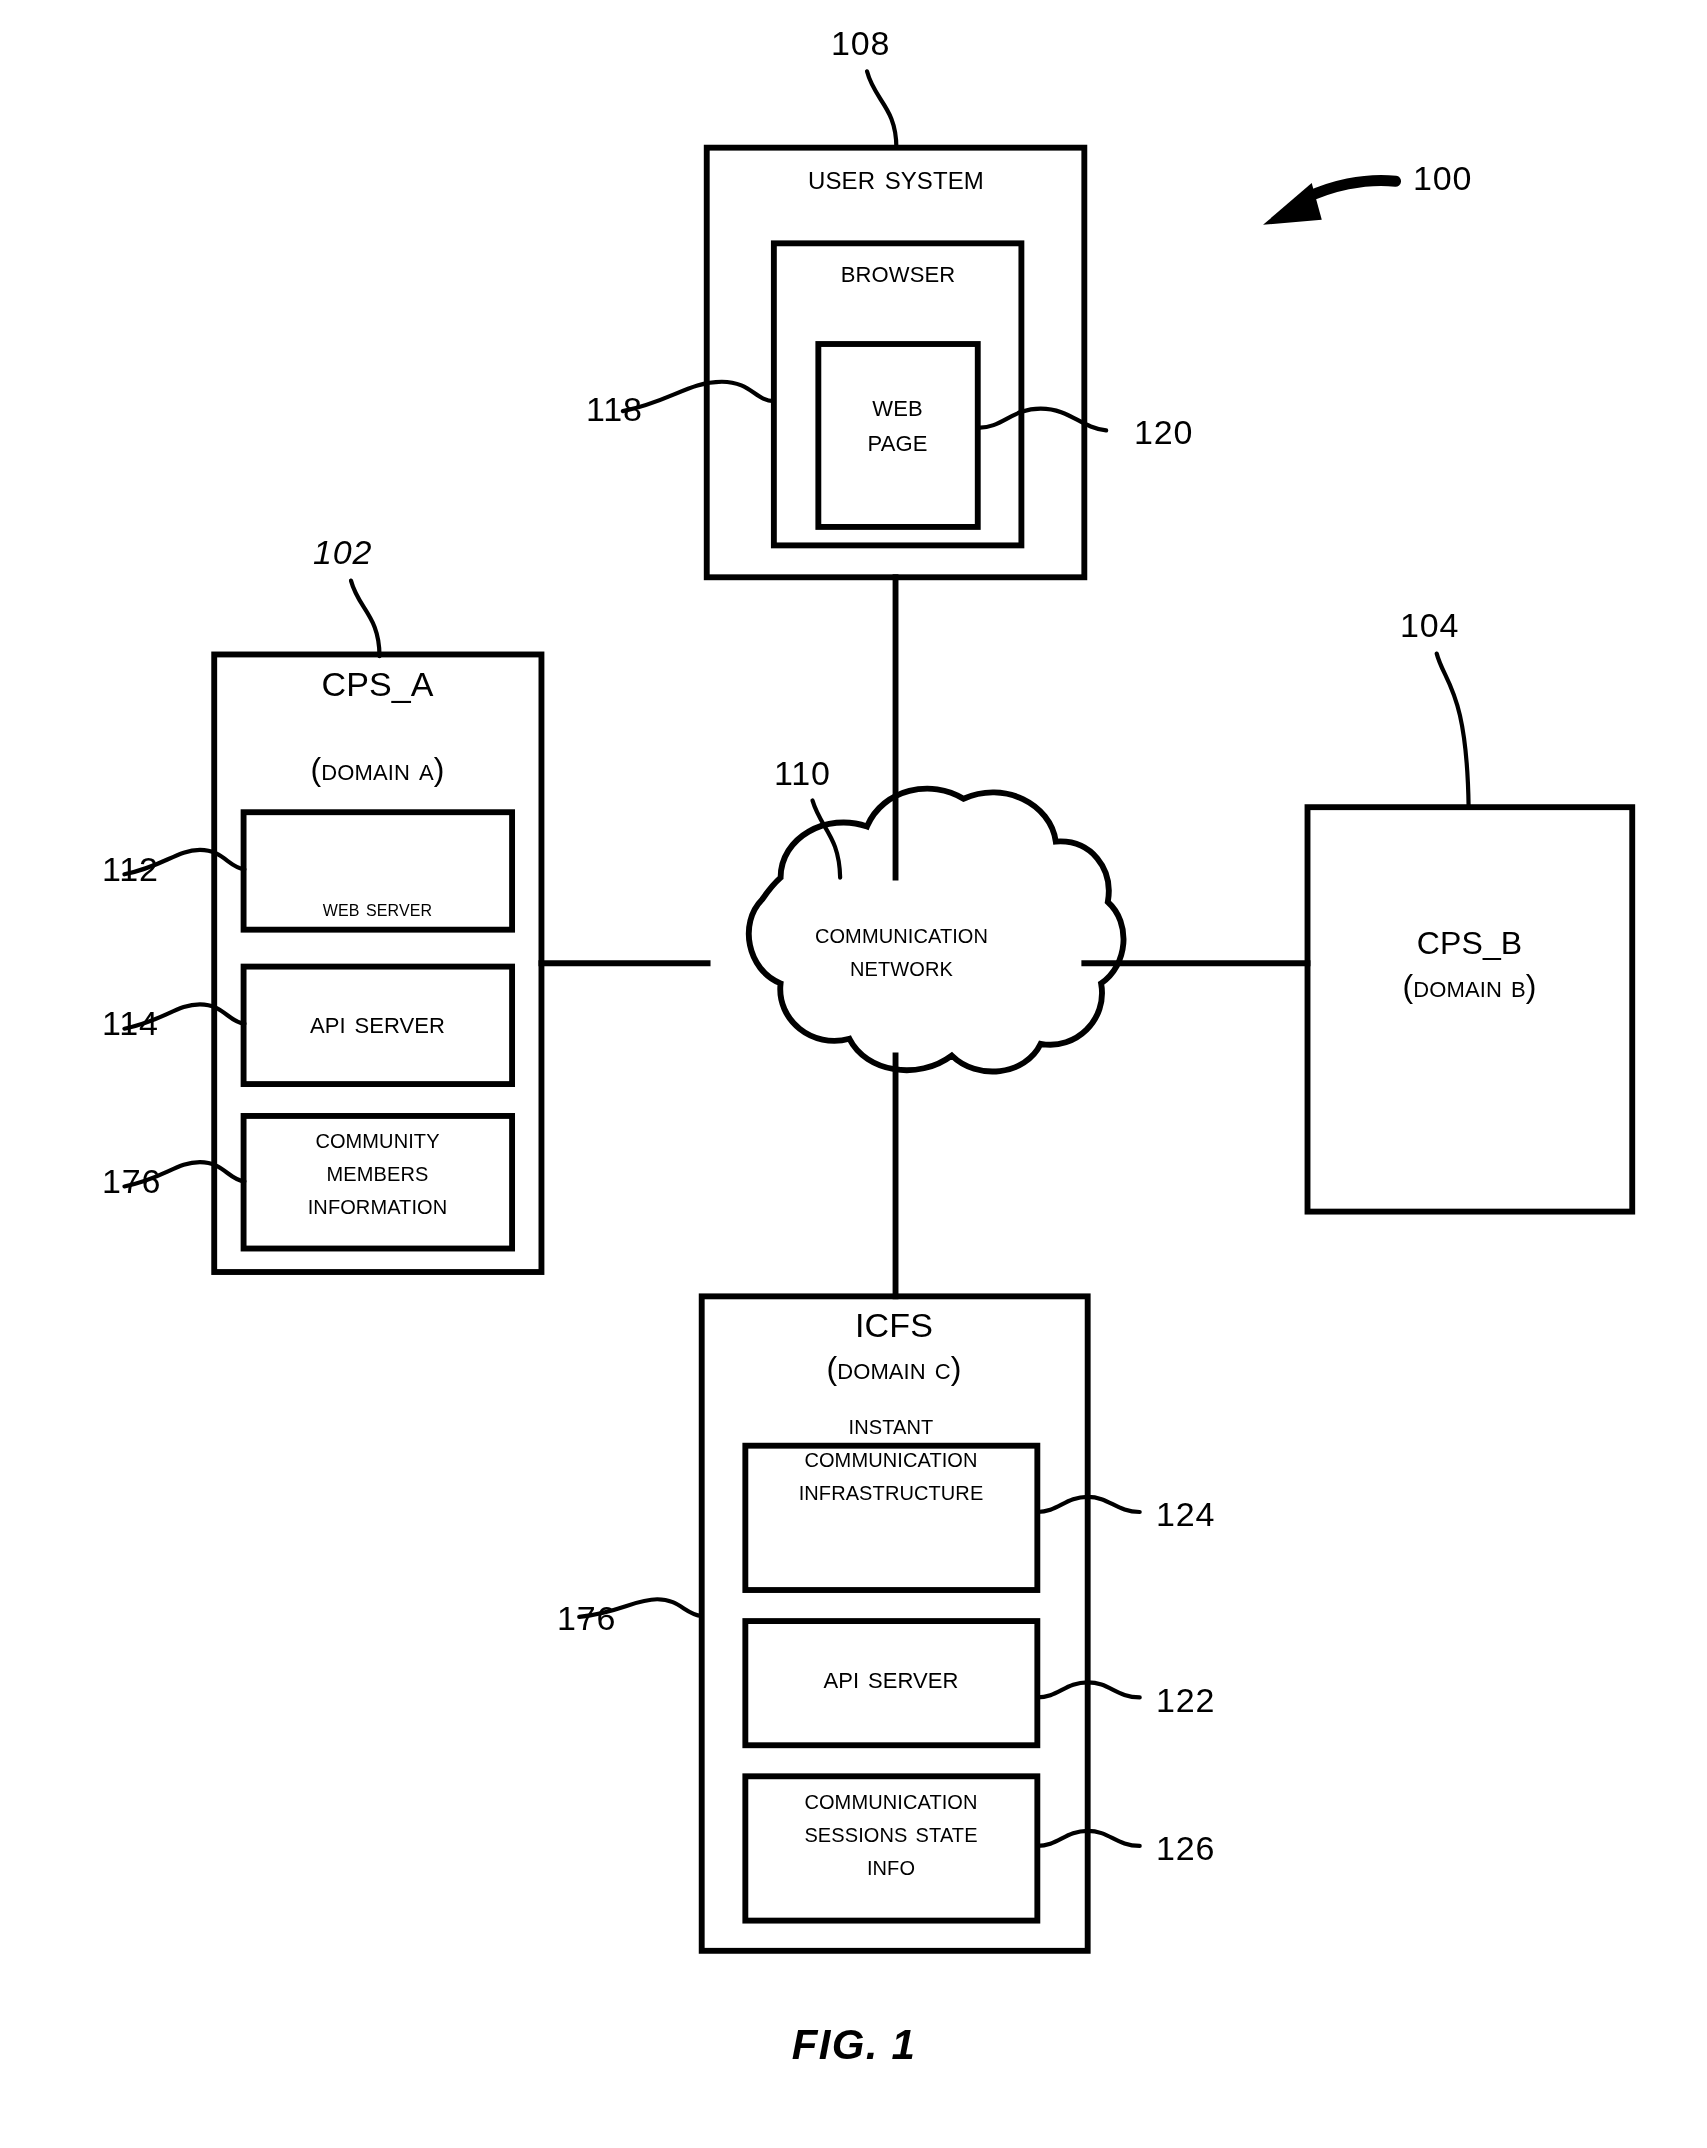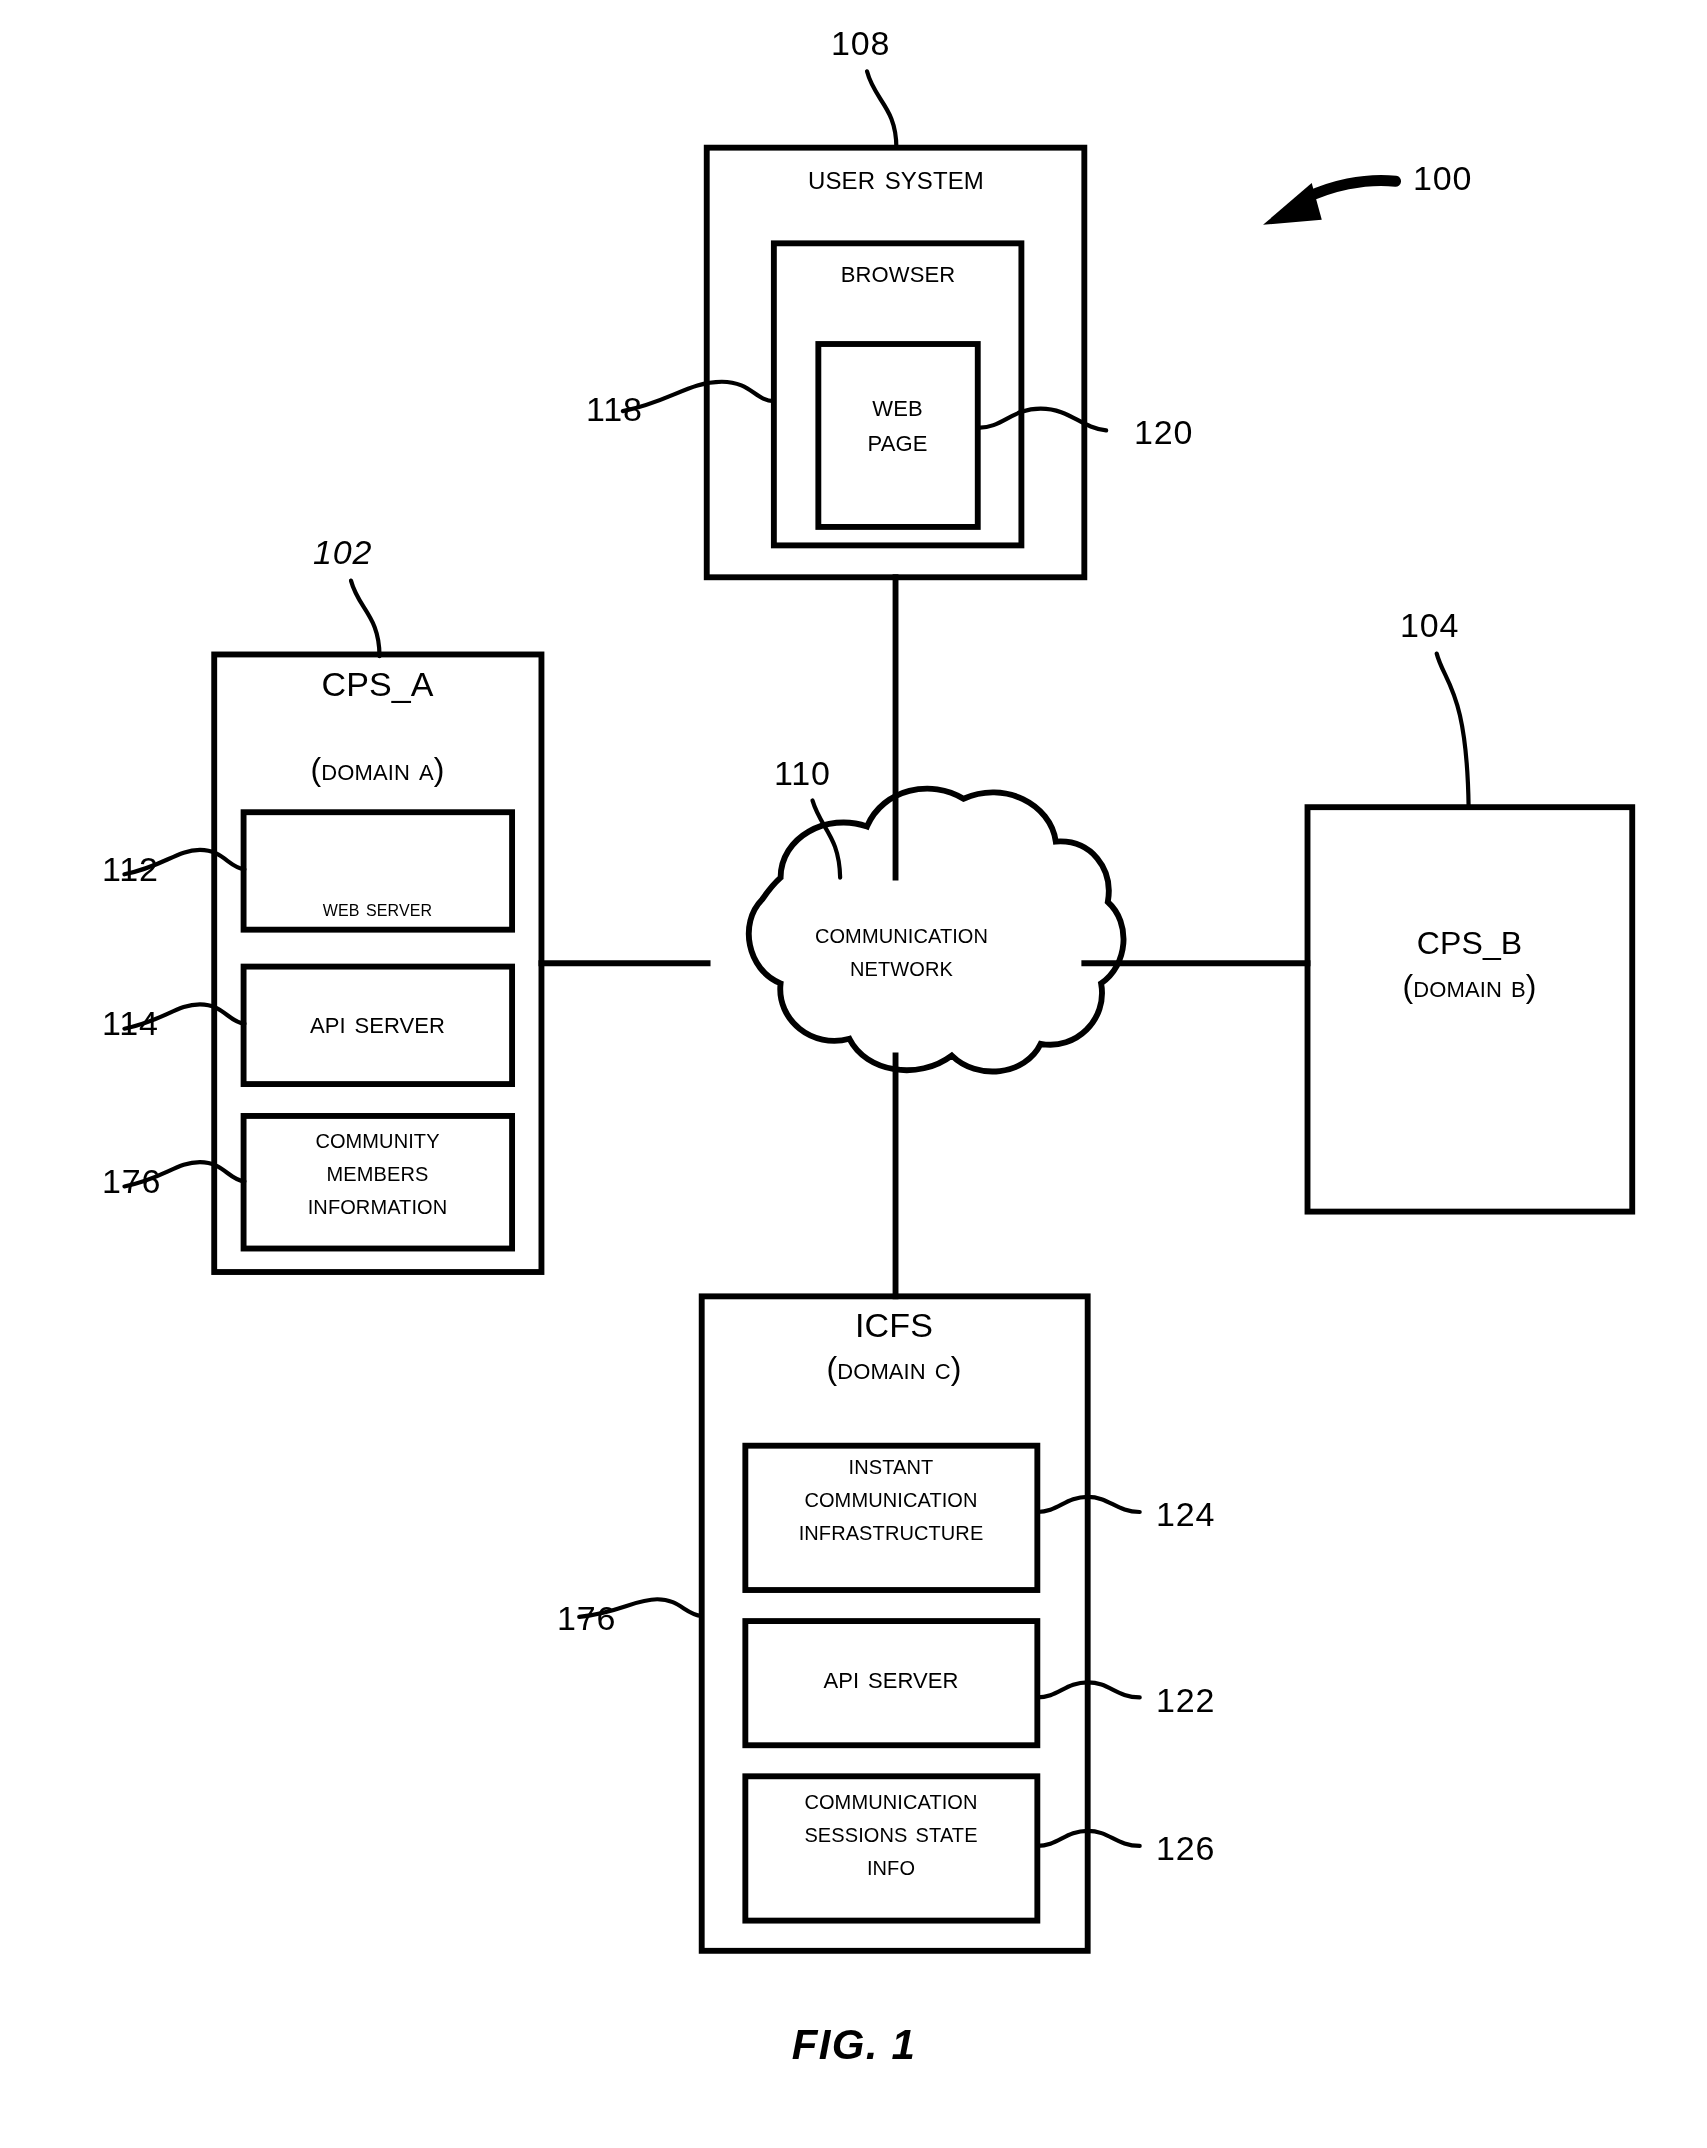--- a/index.html
+++ b/index.html
@@ -161,21 +161,21 @@
 
   <div class="lbl plain" style="left:1307px; top:925px; width:325px; font-size:32px;">CPS_B</div>
   <div class="lbl sc" style="left:1307px; top:968px; width:325px; font-size:32px;">(Domain B)</div>
 
   <div class="lbl sc" style="left:738px; top:917px; width:327px; font-size:29px;">Communication
 Network</div>
 
   <div class="lbl plain" style="left:701px; top:1306px; width:386px; font-size:34px;">ICFS</div>
   <div class="lbl sc" style="left:701px; top:1350px; width:386px; font-size:32px;">(Domain C)</div>
 
-  <div class="lbl sc" style="left:745px; top:1448px; width:292px; font-size:29px;">Instant
+  <div class="lbl sc" style="left:745px; top:1408px; width:292px; font-size:29px;">Instant
 Communication
 Infrastructure</div>
   <div class="lbl sc" style="left:745px; top:1660px; width:292px; font-size:31px;">API Server</div>
   <div class="lbl sc" style="left:745px; top:1783px; width:292px; font-size:29px;">Communication
 Sessions State
 Info</div>
 
   <div class="refnum" style="left:831px; top:23.5px;">108</div>
 
   <div class="refnum" style="left:1413px; top:159px;">100</div>

